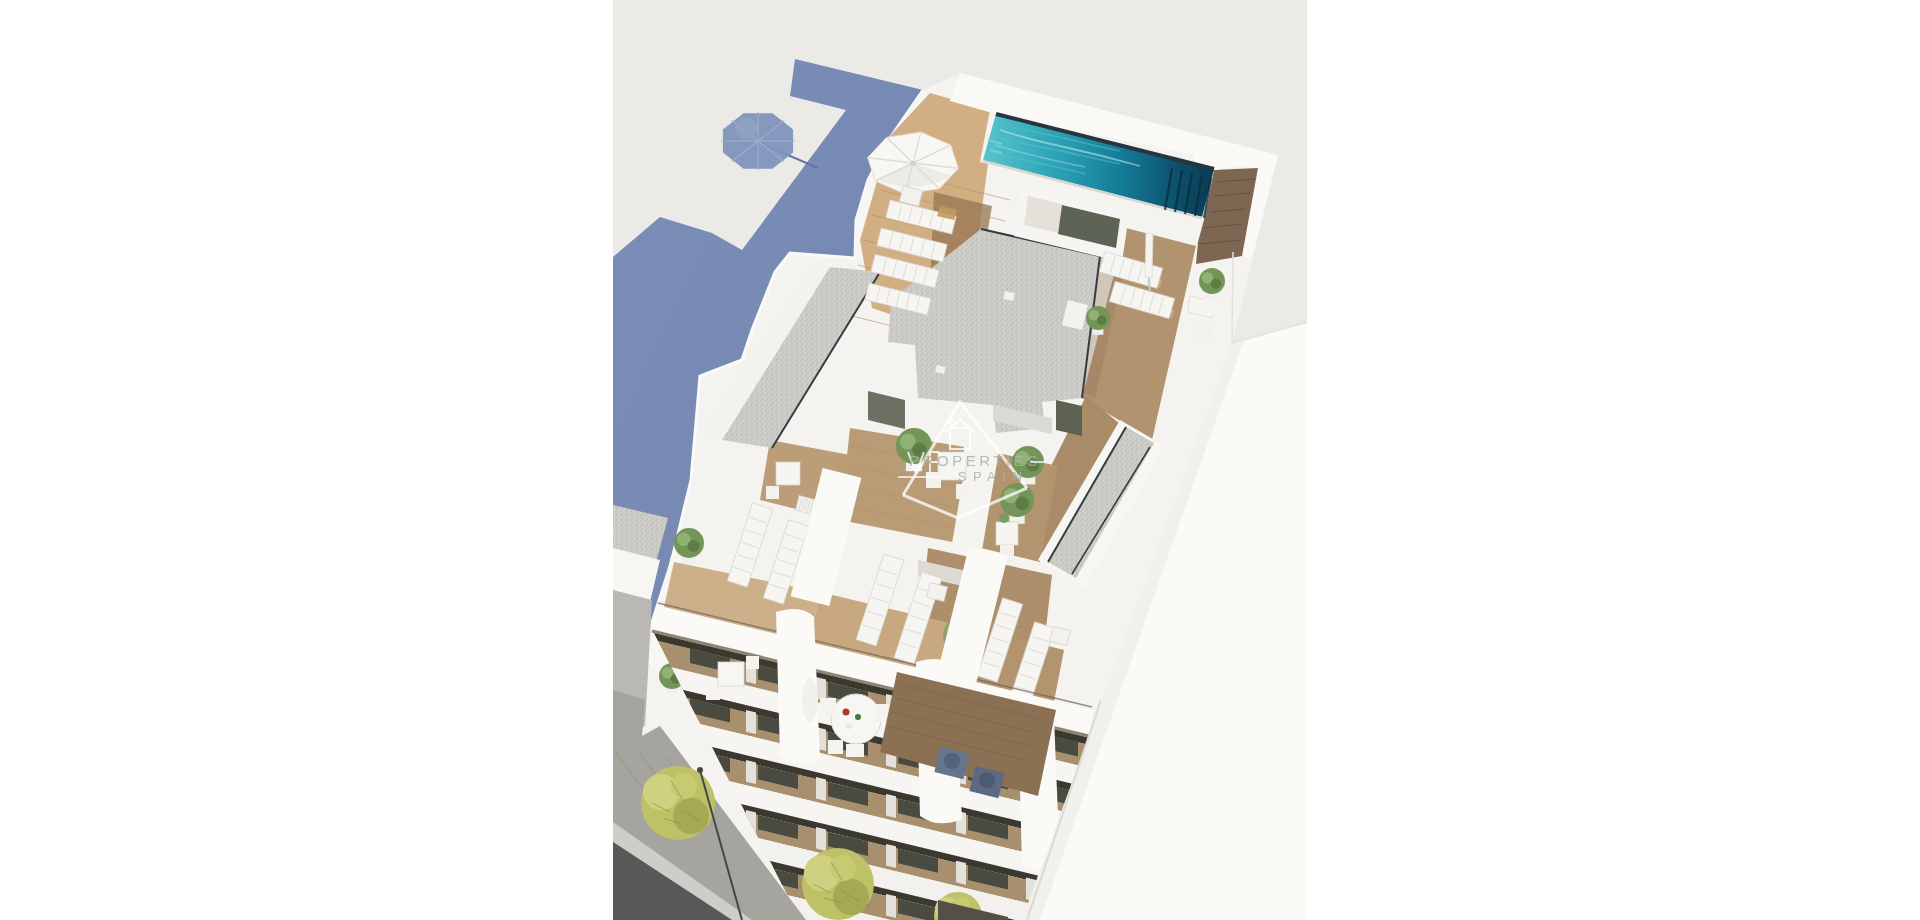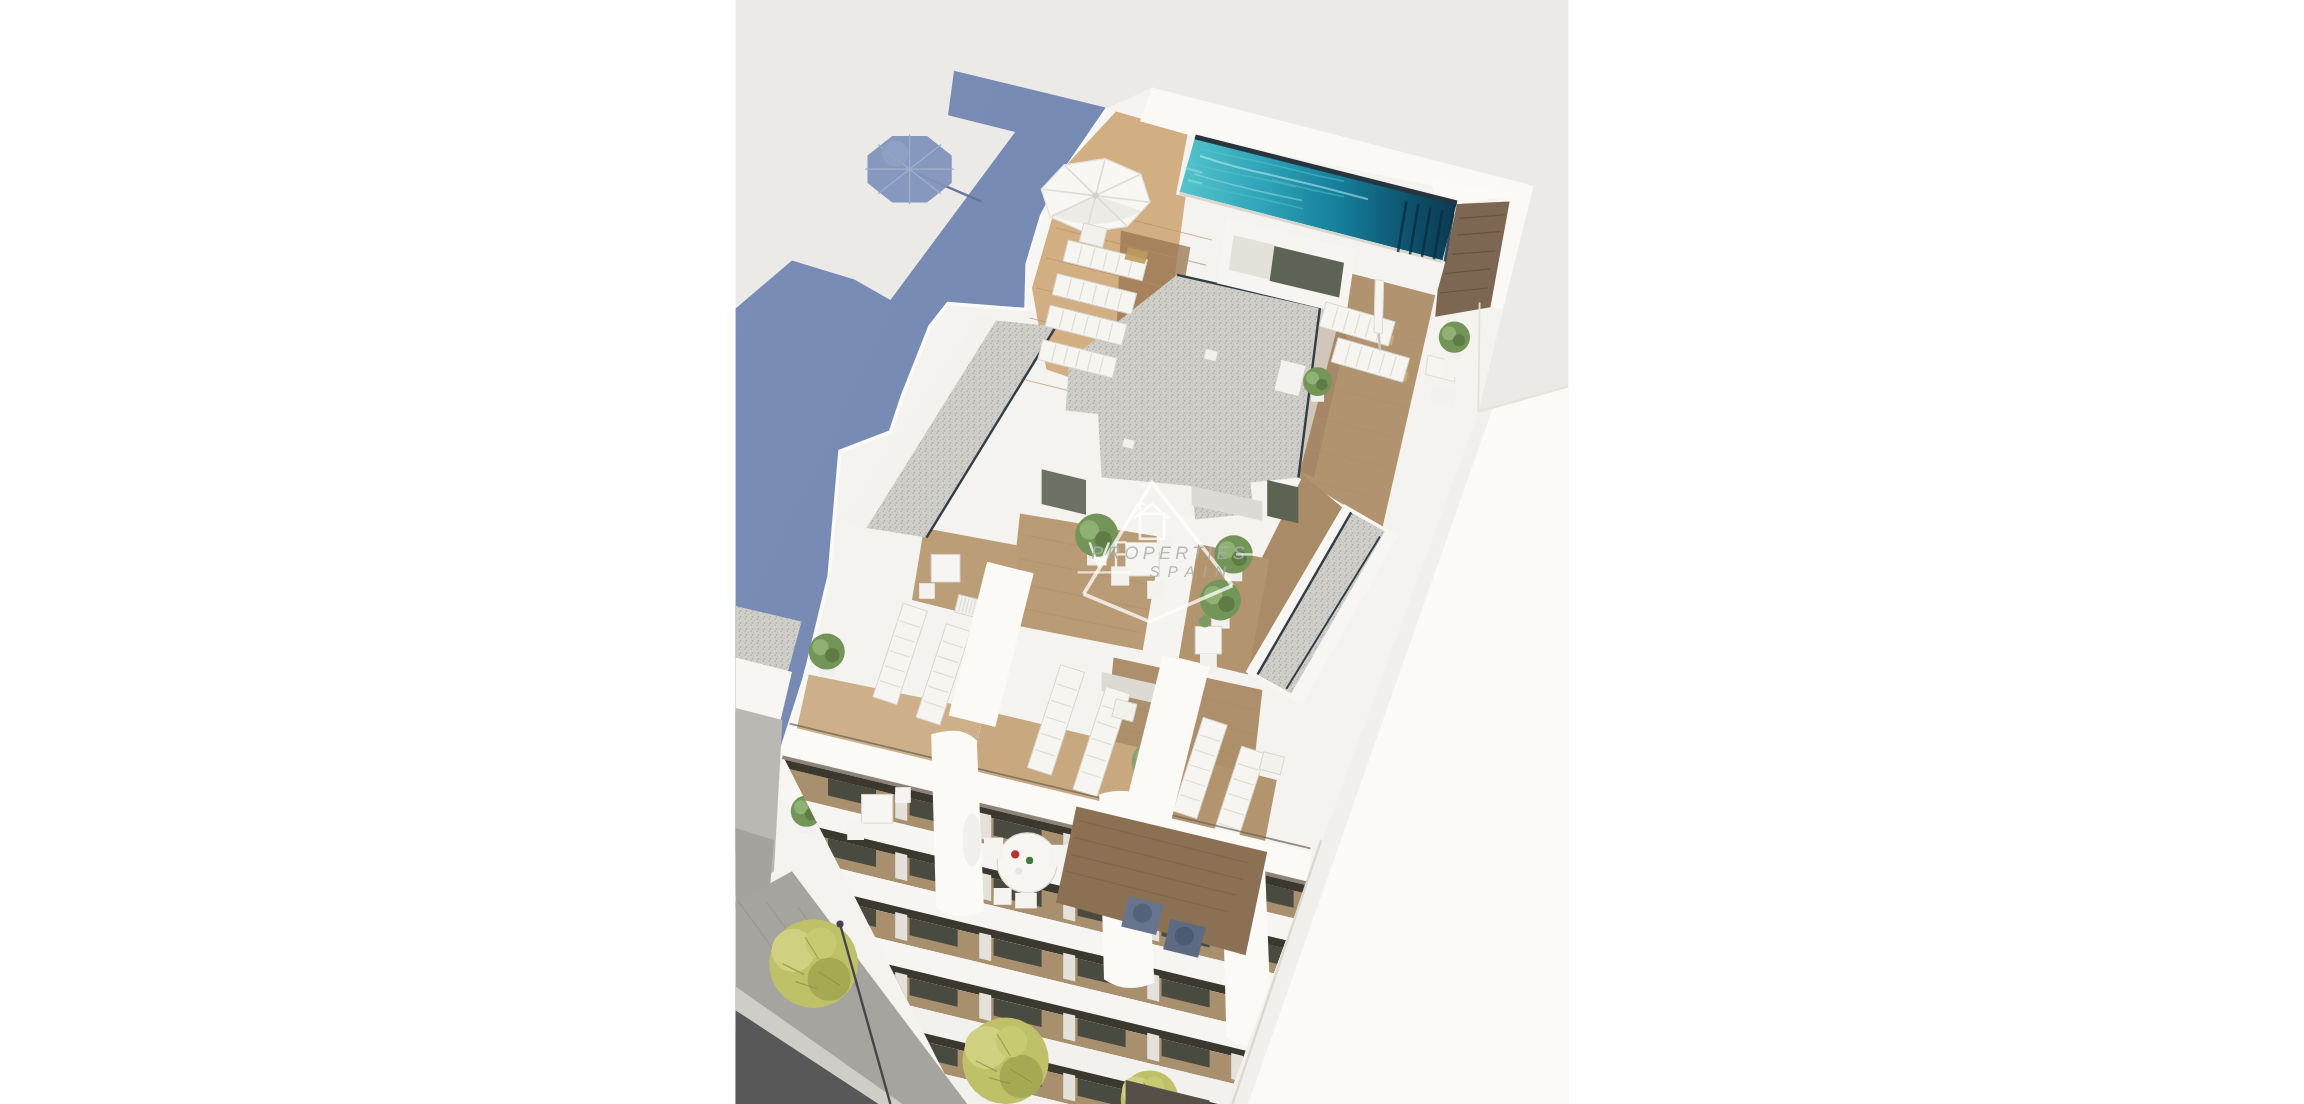--- a/index.html
+++ b/index.html
@@ -1,17 +1,17 @@
 <!DOCTYPE html>
 <html><head>
 <meta charset="utf-8">
 <style>
   html,body{margin:0;padding:0;background:#ffffff;}
   .page{position:relative;width:1920px;height:920px;background:#ffffff;overflow:hidden;
-        font-family:"Liberation Sans", sans-serif;font-style:italic;}
+        font-family:"Liberation Sans", sans-serif;}
 </style>
 </head>
 <body>
 <div class="page">
 <svg width="1920" height="920" viewBox="0 0 1920 920" xmlns="http://www.w3.org/2000/svg">
 <defs>
   <pattern id="grav" width="5" height="5" patternUnits="userSpaceOnUse">
     <rect width="5" height="5" fill="#d0cfca"></rect>
     <circle cx="1" cy="1" r="0.7" fill="#b3b2ad"></circle>
     <circle cx="3.5" cy="2.2" r="0.6" fill="#bebdb9"></circle>

